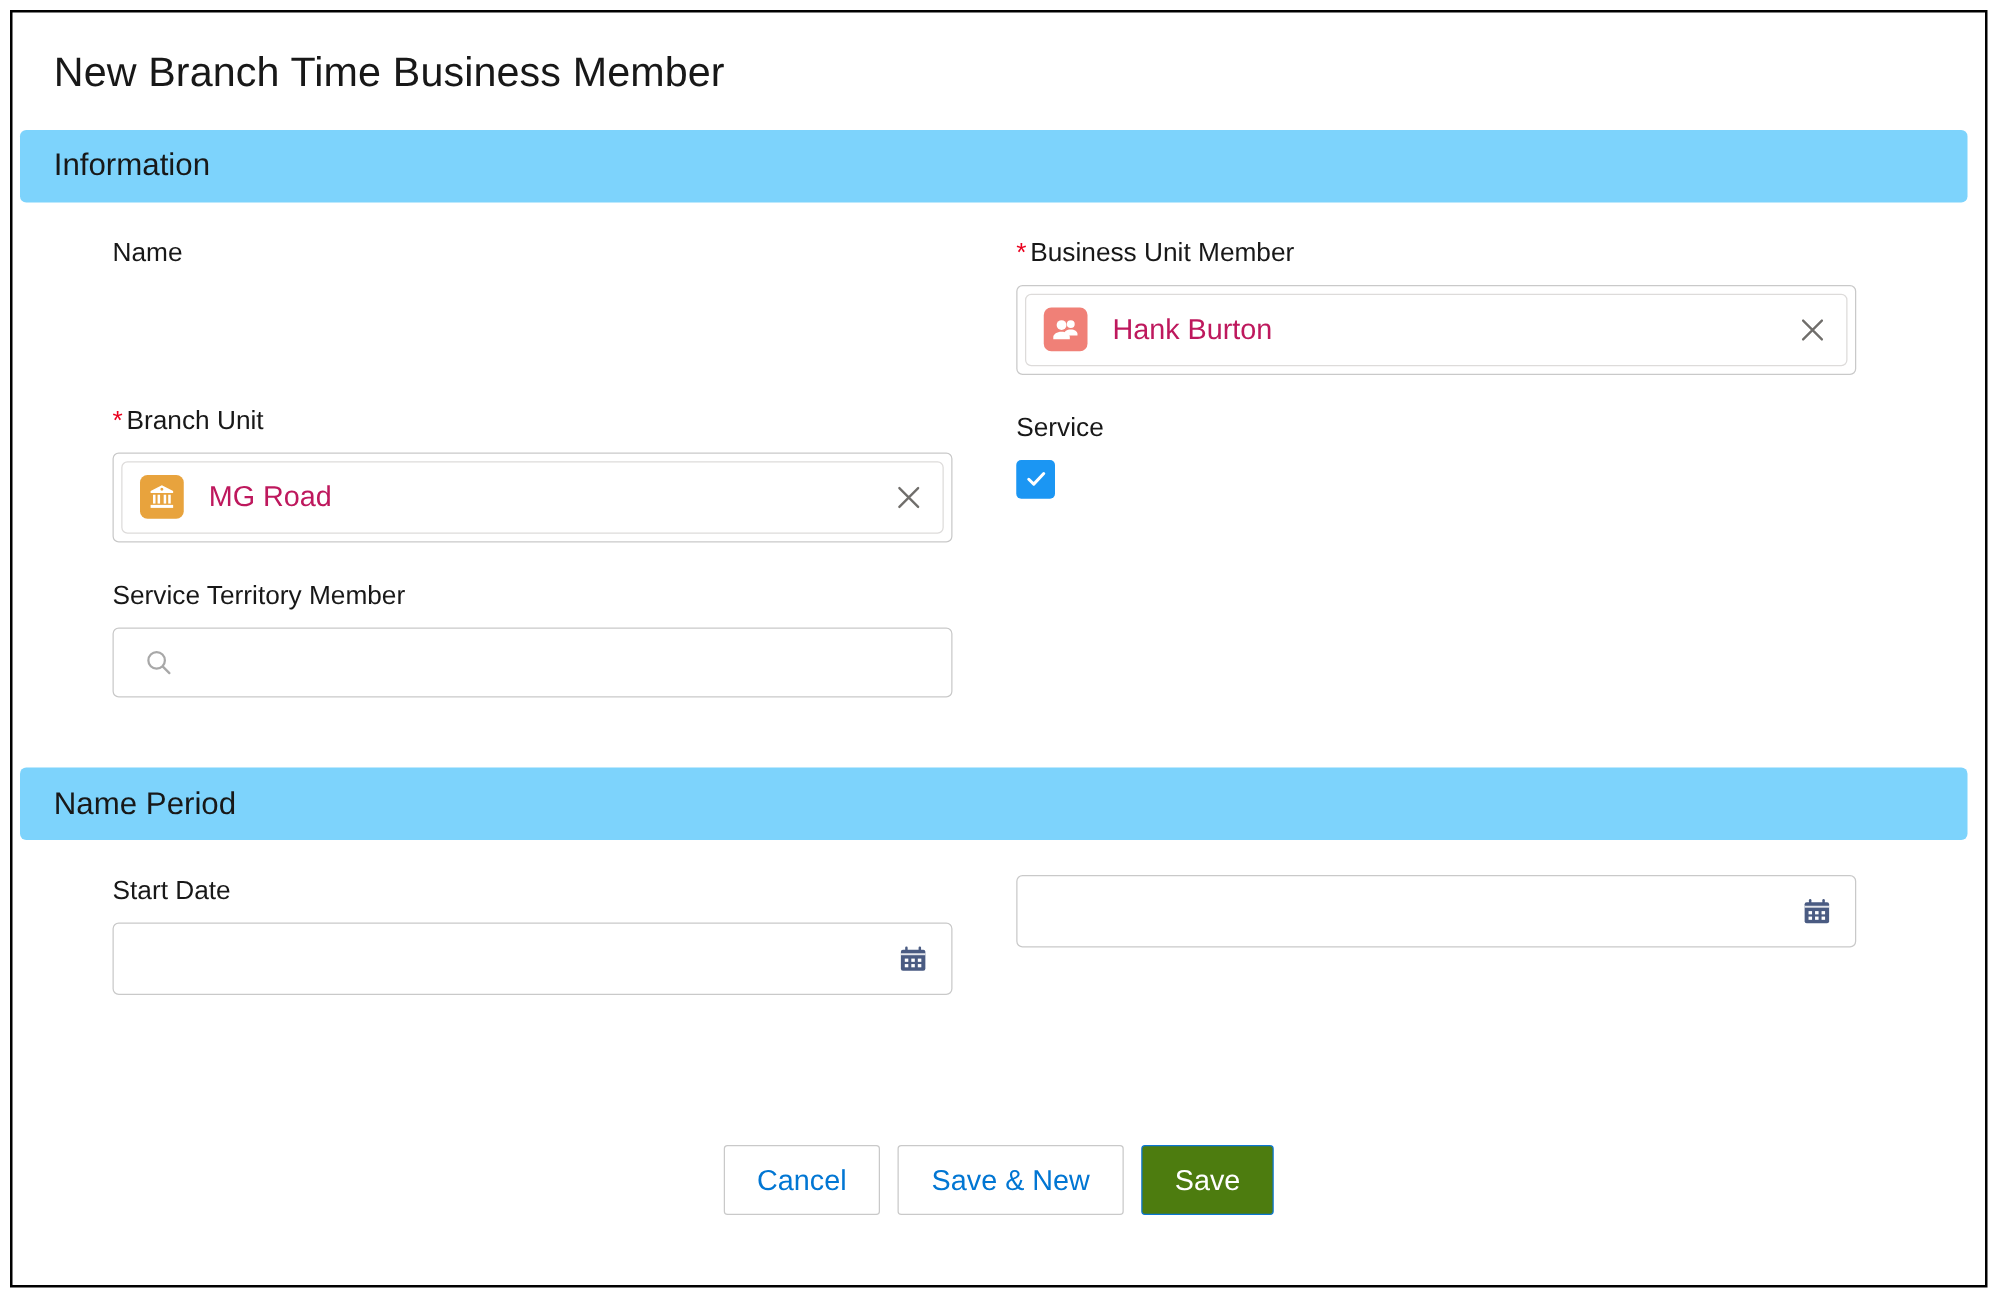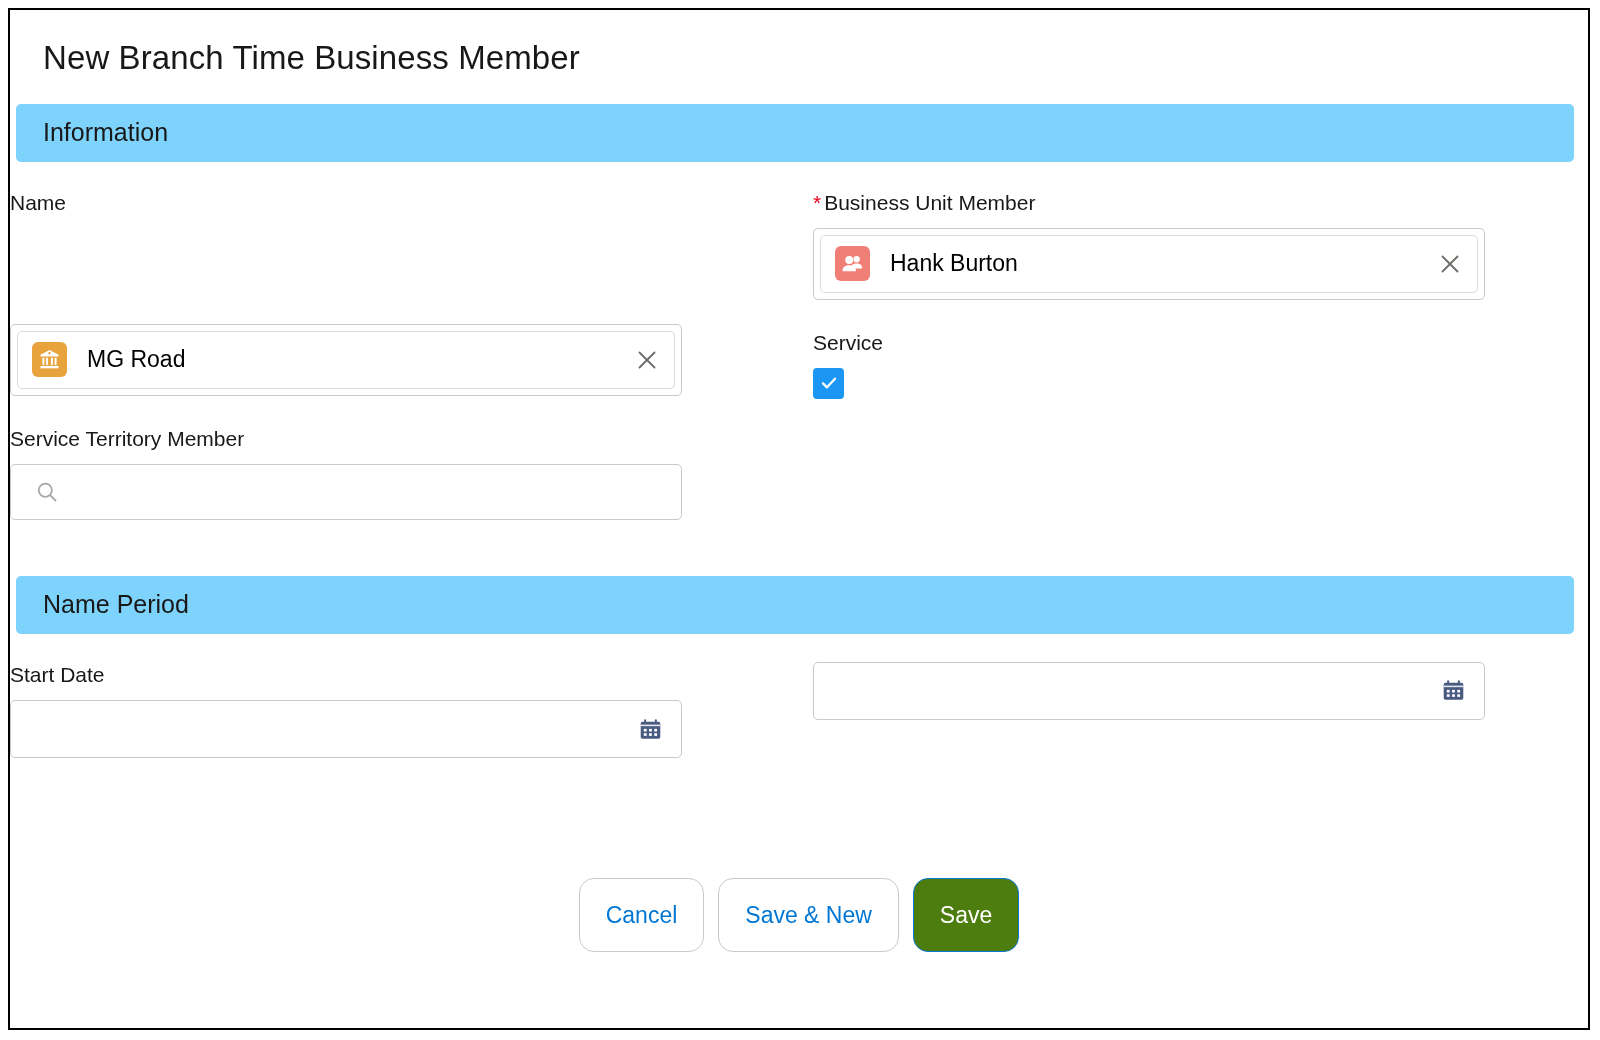--- a/index.html
+++ b/index.html
@@ -53,21 +53,21 @@
 
   
   .form-grid {
     display: flex;
     padding: 0 0 0 0;
   }
   .col {
     width: 50%;
     box-sizing: border-box;
   }
-  .col-left { }
+  .col-left { padding-left: 80px; }
   .col-right { padding-left: 14px; }
 
   .field { margin-top: 30px; }
   .field.first { margin-top: 28px; }
 
   .field-label {
     font-size: 21px;
     color: #181818;
     margin-bottom: 13px;
     line-height: 1.2;
@@ -102,21 +102,21 @@
     height: 35px;
     border-radius: 6px;
     flex: 0 0 auto;
     display: flex;
     align-items: center;
     justify-content: center;
   }
   .entity-icon svg { display: block; }
   .pill-text {
     font-size: 23px;
-    color: #000000;
+    color: #be185d;
     margin-left: 20px;
     flex: 1 1 auto;
     white-space: nowrap;
     overflow: hidden;
   }
   .clear-btn {
     flex: 0 0 auto;
     width: 30px;
     height: 30px;
     display: flex;
@@ -205,22 +205,22 @@
   .footer-actions {
     display: flex;
     justify-content: center;
     align-items: center;
     gap: 14px;
     margin-top: 120px;
   }
   .btn {
     font-family: "Liberation Sans", sans-serif;
     font-size: 23px;
-    border-radius: 15px;
-    height: 74px;
+    border-radius: 3px;
+    height: 56px;
     padding: 0 26px;
     cursor: pointer;
     box-sizing: border-box;
     display: flex;
     align-items: center;
     justify-content: center;
   }
   .btn-neutral {
     background: #ffffff;
     border: 1px solid #c9c9c9;
@@ -248,20 +248,23 @@
   <div class="form-grid">
 
     <div class="col col-left">
 
       <div class="field first">
         <div class="field-label">Name</div>
         <div class="spacer-name"></div>
       </div>
 
       <div class="field">
+        <div class="field-label">
+          <span class="req-star">*</span><span>Branch Unit</span>
+        </div>
         <div class="lookup-outer">
           <div class="lookup-inner">
             <span class="entity-icon" style="background:#E8A33D;">
               <svg width="23" height="23" viewBox="0 0 24 24" aria-hidden="true">
                 <path fill="#ffffff" d="M12 2.2 2.6 7.1v1.7h18.8V7.1L12 2.2zm0 2.1a1.25 1.25 0 1 1 0 2.5 1.25 1.25 0 0 1 0-2.5z"></path>
                 <rect x="4.6" y="10.2" width="2.1" height="7.4" fill="#ffffff"></rect>
                 <rect x="8.4" y="10.2" width="2.1" height="7.4" fill="#ffffff"></rect>
                 <rect x="13.5" y="10.2" width="2.1" height="7.4" fill="#ffffff"></rect>
                 <rect x="17.3" y="10.2" width="2.1" height="7.4" fill="#ffffff"></rect>
                 <rect x="2.6" y="18.7" width="18.8" height="2.5" fill="#ffffff"></rect>

